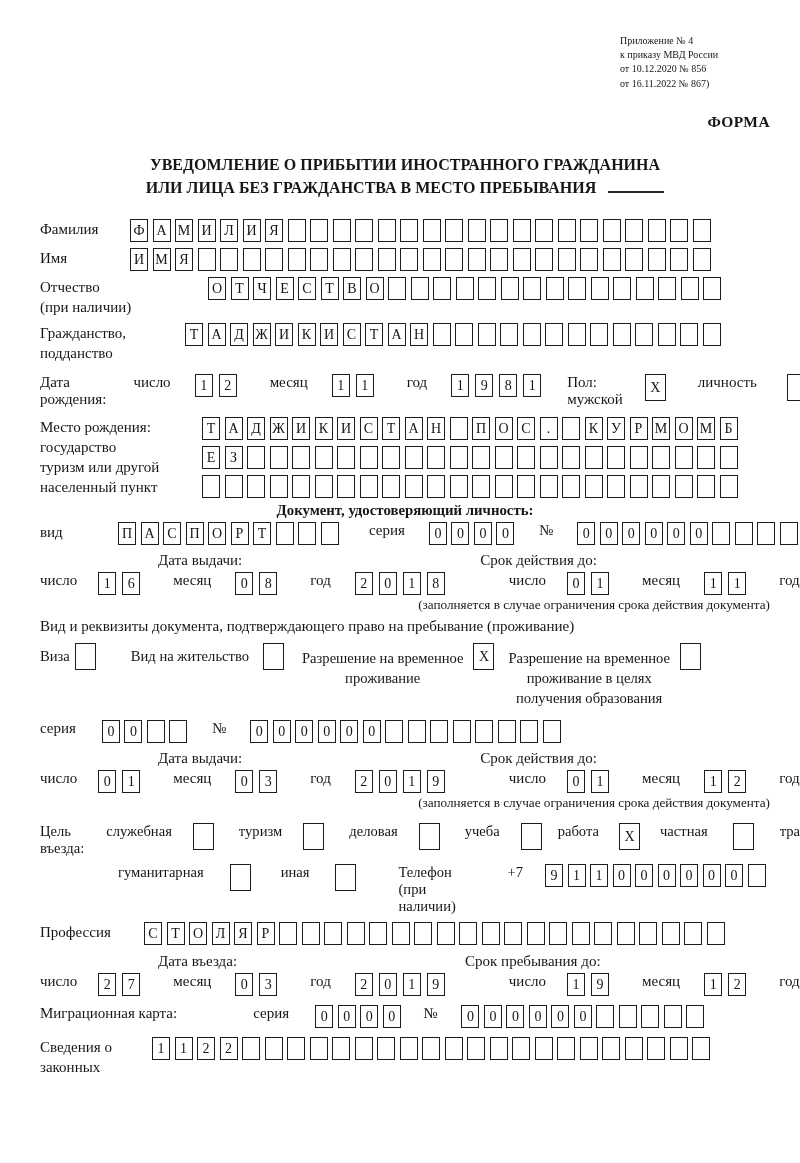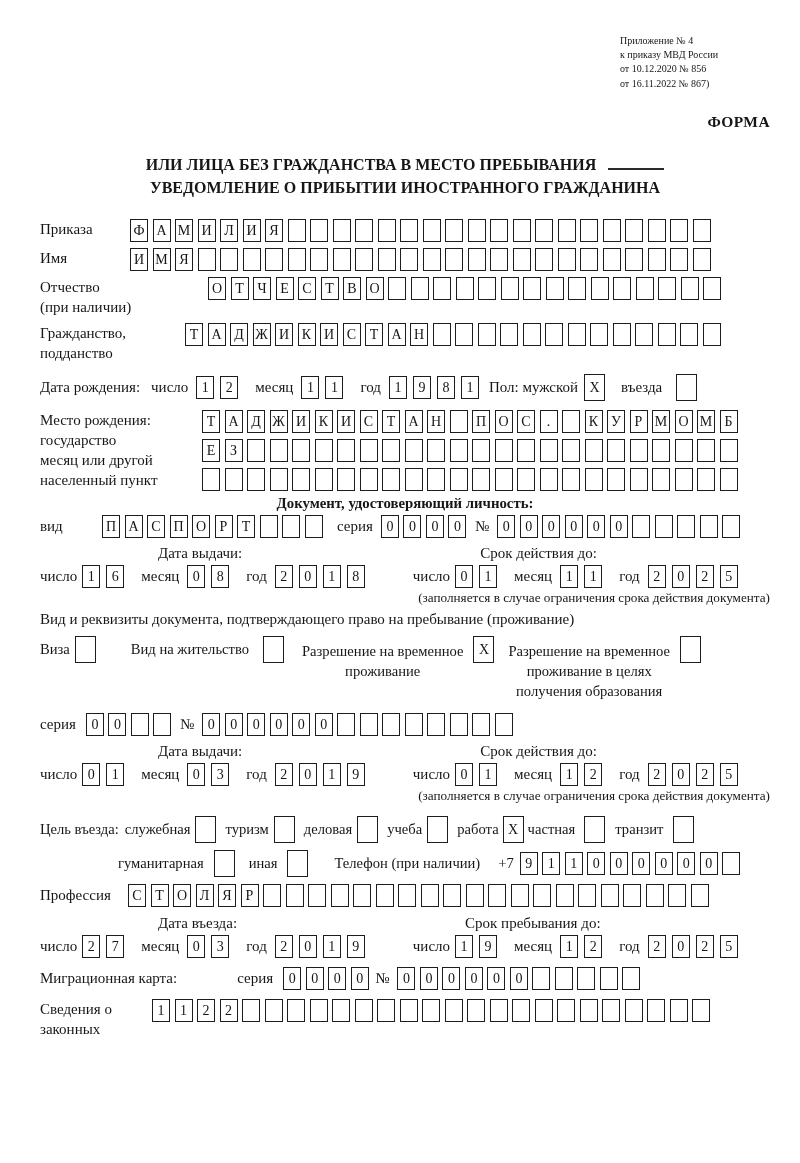--- a/index.html
+++ b/index.html
@@ -9,21 +9,21 @@
     font-family:"Liberation Serif","DejaVu Serif",serif;font-size:15px;color:#161616;
     overflow:hidden;
   }
   .hdr{margin-left:580px;font-size:10px;line-height:1.42;}
   .hdr .g{margin-top:8px;}
   .forma{text-align:right;font-weight:bold;margin-top:22px;font-size:15.5px;letter-spacing:.4px;}
   .title{text-align:center;font-weight:bold;font-size:16px;margin-top:22px;line-height:1.45;}
   .uline{display:inline-block;width:56px;border-bottom:2.2px solid #2a2a2a;margin-left:12px;height:14px;}
   .sec{font-weight:bold;font-size:14.6px;margin-top:26px;white-space:nowrap;letter-spacing:.2px;}
   .row{display:flex;align-items:flex-start;margin-top:6px;}
-  .row.c{align-items:center;}
+  .row.c{gap:16px;}
   .lbl{flex:0 0 auto;line-height:1.34;}
   .boxes{display:flex;flex:0 0 auto;flex-wrap:nowrap;}
   .cell{
     flex:0 0 auto;width:16px;height:21px;border:1.5px solid #1d1d1d;margin-right:4.5px;
     text-align:center;font-size:14px;line-height:21px;background:#fff;
   }
   .dates .cell,.dt .cell{margin-right:6px;}
   .cb{display:inline-flex;flex:0 0 auto;}
   .cb .cell{width:19px;height:25px;line-height:25px;margin-right:0;}
   .dw{margin:0 8px 0 11px;}
@@ -40,27 +40,27 @@
   <div class="hdr">
     <div>Приложение № 4</div>
     <div>к приказу МВД России</div>
     <div>от 10.12.2020 № 856</div>
     <div>от 16.11.2022 № 867)</div>
   </div>
 
   <div class="forma">ФОРМА</div>
 
   <div class="title">
+    <div>УВЕДОМЛЕНИЕ О ПРИБЫТИИ ИНОСТРАННОГО ГРАЖДАНИНА</div>
     <div><span>ИЛИ ЛИЦА БЕЗ ГРАЖДАНСТВА В МЕСТО ПРЕБЫВАНИЯ</span><span class="uline"></span></div>
-    <div>УВЕДОМЛЕНИЕ О ПРИБЫТИИ ИНОСТРАННОГО ГРАЖДАНИНА</div>
   </div>
 
 
   <div class="row" style="margin-top:20px">
-    <span class="lbl" style="width:90px">Приказа</span>
+    <span class="lbl" style="width:90px">Фамилия</span>
     <span class="boxes">
         <span class="cell">Ф</span>
         <span class="cell">А</span>
         <span class="cell">М</span>
         <span class="cell">И</span>
         <span class="cell">Л</span>
         <span class="cell">И</span>
         <span class="cell">Я</span>
         <span class="cell"></span>
         <span class="cell"></span>
@@ -197,31 +197,31 @@
     <span class="boxes">
         <span class="cell">1</span>
         <span class="cell">9</span>
         <span class="cell">8</span>
         <span class="cell">1</span>
       </span>
     <span style="margin-left:4px">Пол: мужской</span>
     <span class="cb" style="margin-left:6px">
         <span class="cell">X</span>
       </span>
-    <span style="margin-left:16px">въезда</span>
+    <span style="margin-left:16px">личность</span>
     <span class="cb" style="margin-left:14px">
         <span class="cell"></span>
       </span>
   </div>
 
   <div class="row" style="margin-top:9px">
     <div class="lbl" style="width:162px">
       <div>Место рождения:</div>
       <div>государство</div>
-      <div>месяц или другой</div>
+      <div>туризм или другой</div>
       <div>населенный пункт</div>
     </div>
     <div>
       <div class="boxes" style="margin-bottom:6px">
           <span class="cell">Т</span>
           <span class="cell">А</span>
           <span class="cell">Д</span>
           <span class="cell">Ж</span>
           <span class="cell">И</span>
           <span class="cell">К</span>
@@ -488,21 +488,21 @@
         <span class="cell"></span>
       </span>
     <span style="margin-left:9px">деловая</span>
     <span class="cb" style="margin-left:5px">
         <span class="cell"></span>
       </span>
     <span style="margin-left:9px">учеба</span>
     <span class="cb" style="margin-left:5px">
         <span class="cell"></span>
       </span>
-    <span style="margin-left:9px">работа</span>
+    <span style="">работа</span>
     <span class="cb" style="margin-left:4px">
         <span class="cell">X</span>
       </span>
     <span style="margin-left:4px">частная</span>
     <span class="cb" style="margin-left:9px">
         <span class="cell"></span>
       </span>
     <span style="margin-left:10px">транзит</span>
     <span class="cb" style="margin-left:10px">
         <span class="cell"></span>

